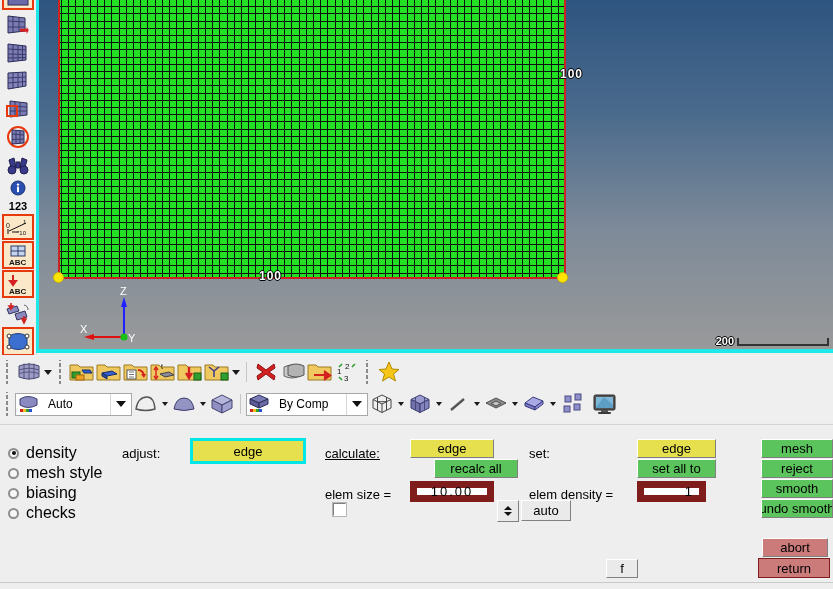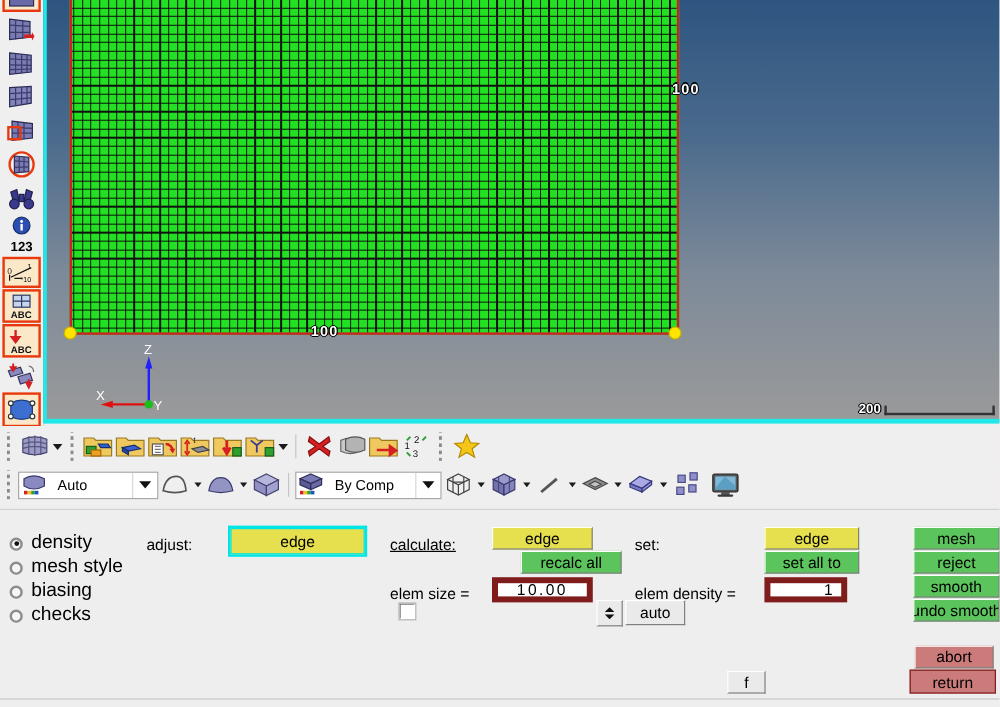--- a/index.html
+++ b/index.html
@@ -111,21 +111,21 @@
     cursor:default;user-select:none;
   }
   .btn-yellow{background:#e6e04f;}
   .btn-green{background:#5cc45c;}
   .btn-red{background:#cc7b7b;}
   .btn-grey{background:#ebeaea;}
   .btn.sel{outline:2px solid #00e5e5;outline-offset:0;border-color:#00e5e5;}
   .btn.focus{border:1px solid #7f1d1d;}
 
   .field{
-    box-sizing:border-box;background:#fff;border:5px solid #7f1d1d;
+    box-sizing:border-box;background:#fff;border:7px solid #7f1d1d;
     font-size:13px;display:flex;align-items:center;
     letter-spacing:2px;
   }
   .field.center{justify-content:center;}
   .field.right{justify-content:flex-end;padding-right:7px;letter-spacing:0;}
 
   .chk{width:13px;height:13px;background:#fff;box-sizing:border-box;
        border-top:1px solid #808080;border-left:1px solid #808080;
        border-right:1px solid #ffffff;border-bottom:1px solid #ffffff;
        outline:1px solid #b5b5b5;}

